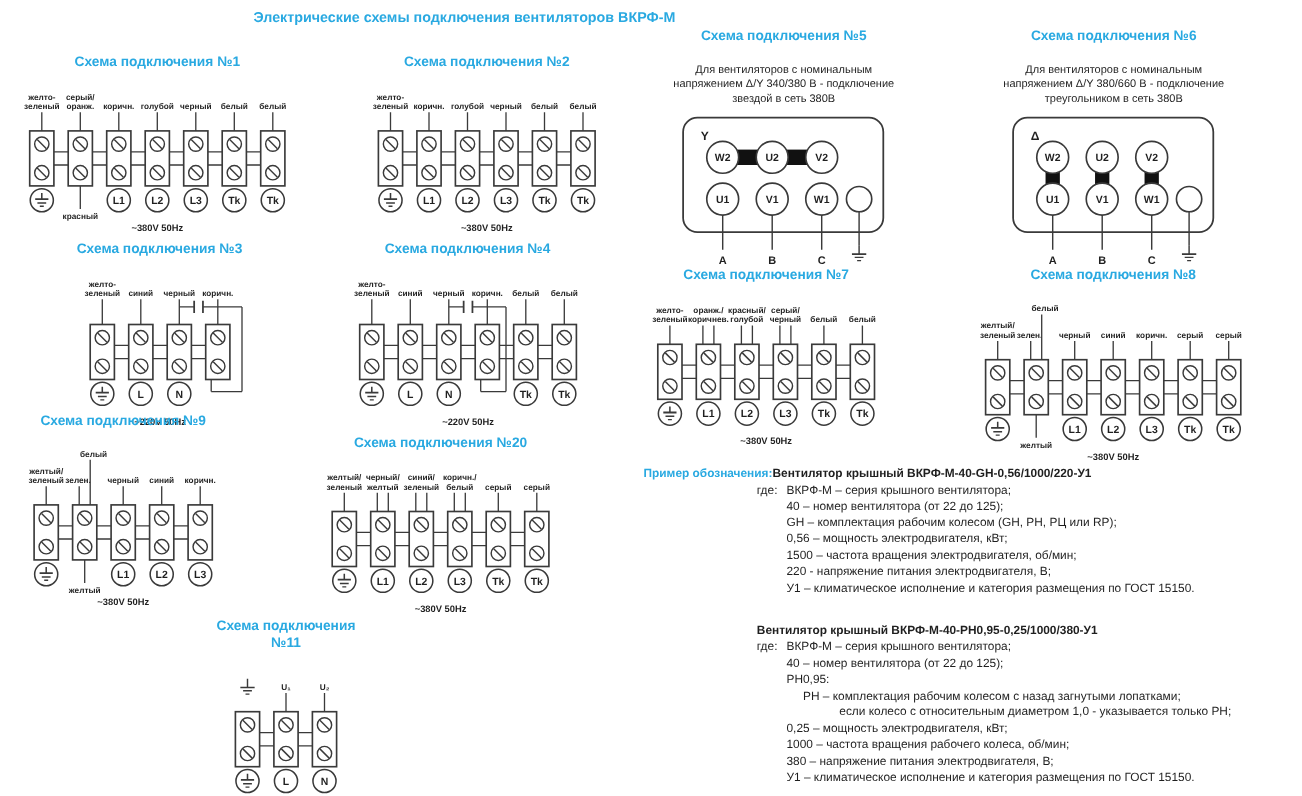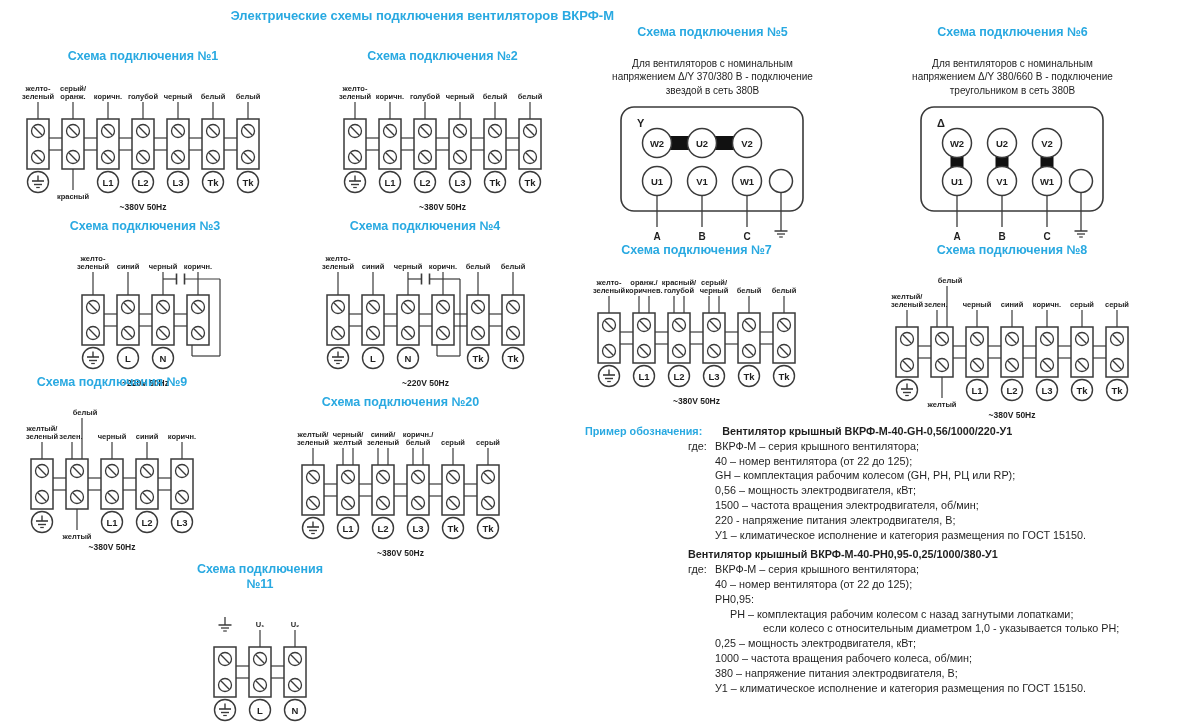--- a/index.html
+++ b/index.html
@@ -7,22 +7,22 @@
        font-family:"Liberation Sans","DejaVu Sans",sans-serif;color:#1f1f1f}
   .main-title{position:absolute;left:0;top:8px;width:614px;text-align:right;
        font-weight:bold;font-size:13px;color:var(--accent,#29a9e1)}
   .scheme{position:absolute}
   .scheme h3{margin:17px;text-align:center;font-size:12.5px;font-weight:bold;
        color:var(--accent,#29a9e1);line-height:15px}
   .scheme svg{display:block;margin:2px auto 0}
   .scheme .desc{font-size:10px;text-align:center;margin-top:10px;line-height:13.4px;color:#1f1f1f}
   .scheme.motor svg{margin-top:6px}
   .example{position:absolute;left:585px;top:424px;width:599px;font-size:10.8px;line-height:14.8px}
-  .ex-head{display:flex;gap:20px}
-  .ex-head.t2{margin-left:103px;margin-top:5px}
+  .ex-head{display:flex;gap:0}
+  .ex-head.t2{margin-left:103px;margin-top:24px}
   .ex-label{color:var(--accent,#29a9e1);font-weight:bold;white-space:nowrap}
   .ex-title{font-weight:bold;white-space:nowrap}
   .ex-block{position:relative;margin-left:130px}
   .gde{position:absolute;left:-27px;top:0}
   .ex-line{white-space:pre}
 </style>
 </head>
 <body style="--accent: #29a9e1;">
 
 <div class="main-title">Электрические схемы подключения вентиляторов ВКРФ-М</div>
@@ -184,21 +184,21 @@
       <text x="199" y="18" font-size="7.5" text-anchor="middle" font-family="&quot;Liberation Sans&quot;,&quot;DejaVu Sans&quot;,sans-serif" font-weight="bold" fill="#1f1f1f">белый</text>
       <line x1="199" y1="21" x2="199" y2="38" stroke="#3a3a3a" stroke-width="1.2"></line>
       <circle cx="199" cy="101" r="10.5" fill="#fff" stroke="#3a3a3a" stroke-width="1.4"></circle>
       <text x="199" y="104.5" font-size="9.5" text-anchor="middle" font-family="&quot;Liberation Sans&quot;,&quot;DejaVu Sans&quot;,sans-serif" font-weight="bold" fill="#1f1f1f">Tk</text>
       <text x="111.5" y="129" font-size="8.5" text-anchor="middle" font-family="&quot;Liberation Sans&quot;,&quot;DejaVu Sans&quot;,sans-serif" font-weight="bold" fill="#1f1f1f">~380V 50Hz</text>
     </svg>
 </div>
 
 <div class="scheme motor" style="left:600px;top:8px;width:225px">
   <h3>Схема подключения №5</h3>
-  <div class="desc">Для вентиляторов с номинальным напряжением Δ/Y 370/380 В - подключение звездой в сеть 380В</div>
+  <div class="desc">Для вентиляторов с номинальным напряжением Δ/Y 340/380 В - подключение звездой в сеть 380В</div>
   <svg width="215" height="150">
       <rect x="16" y="4" width="182" height="104" rx="13" fill="#fff" stroke="#3a3a3a" stroke-width="1.6"></rect>
       <text x="32" y="24" font-size="11" text-anchor="start" font-family="&quot;Liberation Sans&quot;,&quot;DejaVu Sans&quot;,sans-serif" font-weight="bold" fill="#1f1f1f">Y</text>
       <rect x="60" y="33" width="29" height="14" fill="#111111"></rect>
       <rect x="105" y="33" width="29" height="14" fill="#111111"></rect>
       <circle cx="52" cy="40" r="14.5" fill="#fff" stroke="#3a3a3a" stroke-width="1.5"></circle>
       <text x="52" y="43.5" font-size="9.5" text-anchor="middle" font-family="&quot;Liberation Sans&quot;,&quot;DejaVu Sans&quot;,sans-serif" font-weight="bold" fill="#1f1f1f">W2</text>
       <circle cx="97" cy="40" r="14.5" fill="#fff" stroke="#3a3a3a" stroke-width="1.5"></circle>
       <text x="97" y="43.5" font-size="9.5" text-anchor="middle" font-family="&quot;Liberation Sans&quot;,&quot;DejaVu Sans&quot;,sans-serif" font-weight="bold" fill="#1f1f1f">U2</text>
       <circle cx="142" cy="40" r="14.5" fill="#fff" stroke="#3a3a3a" stroke-width="1.5"></circle>

